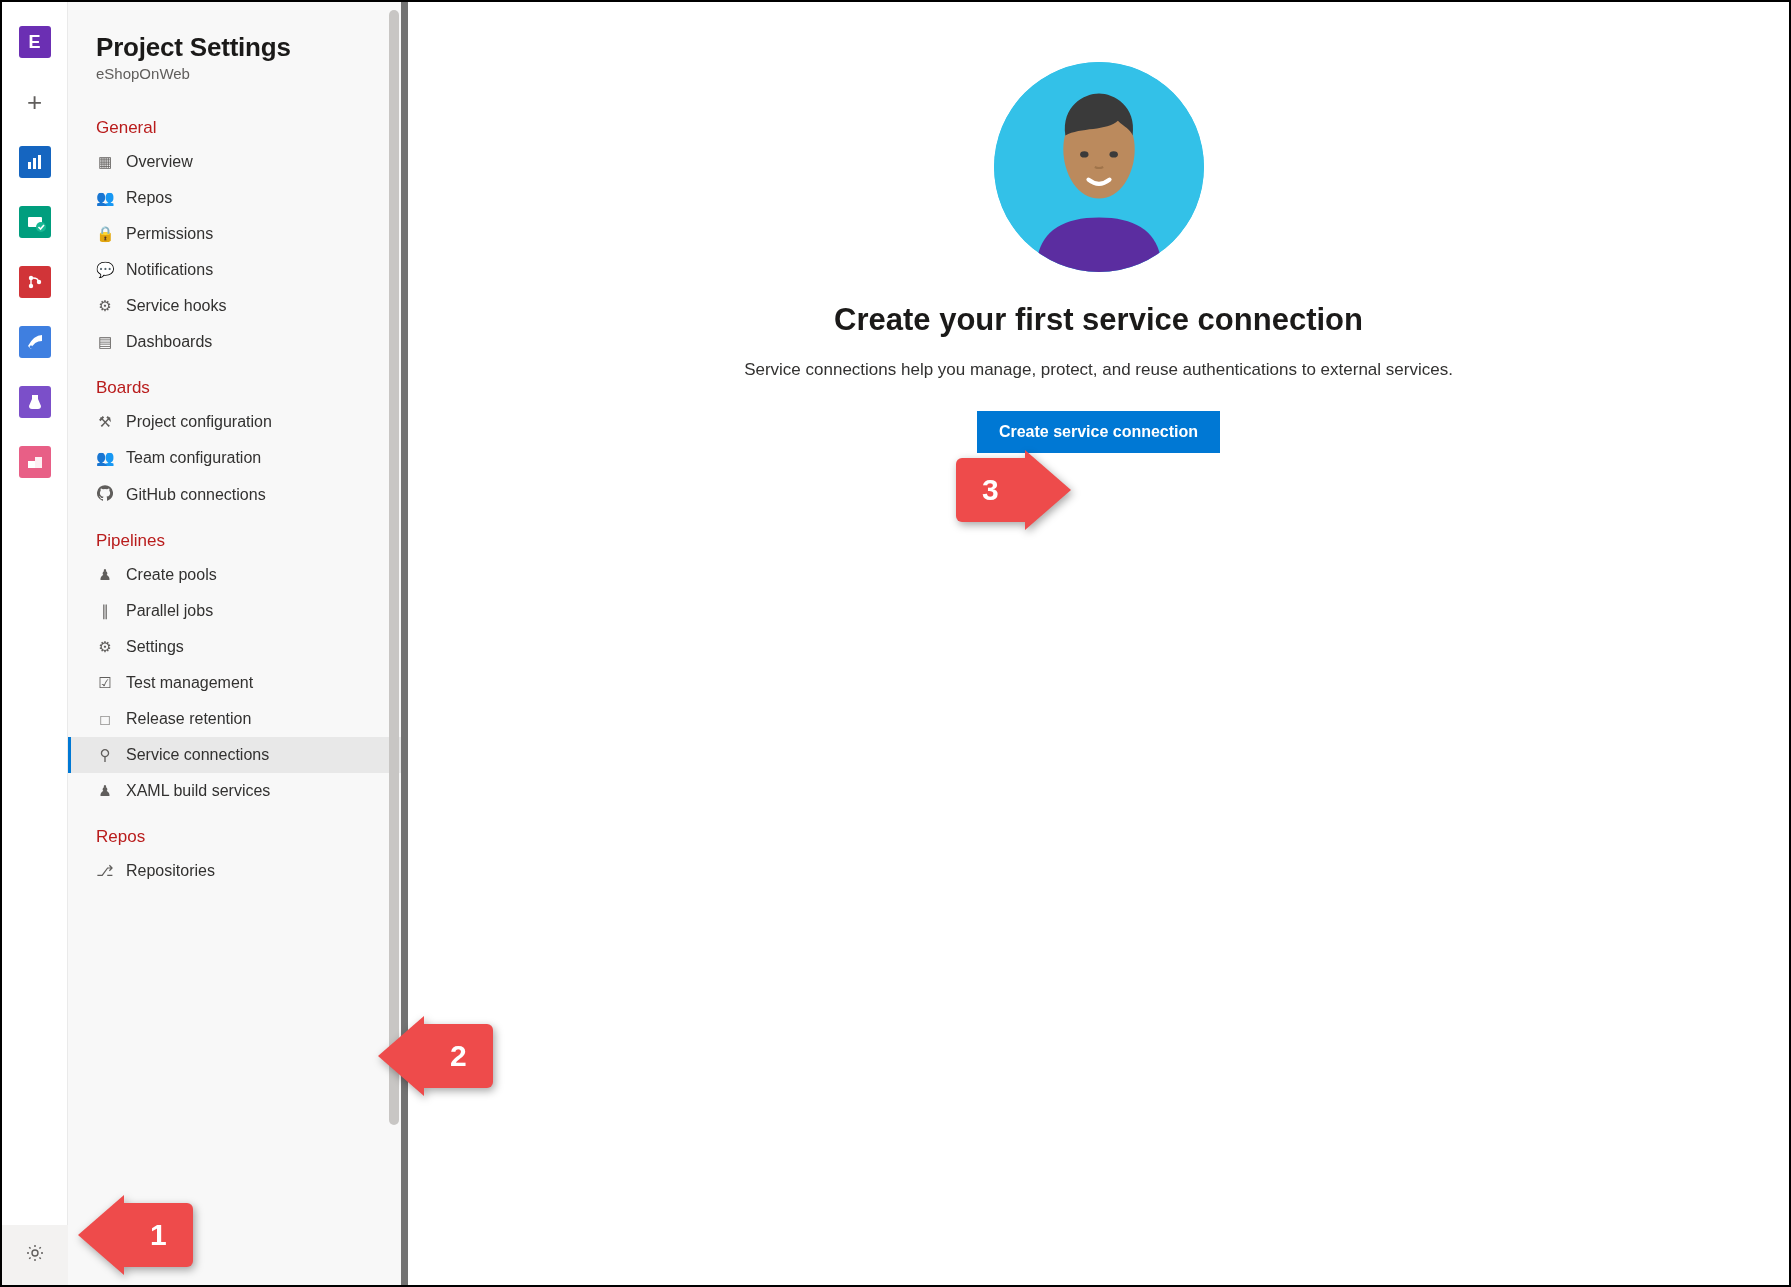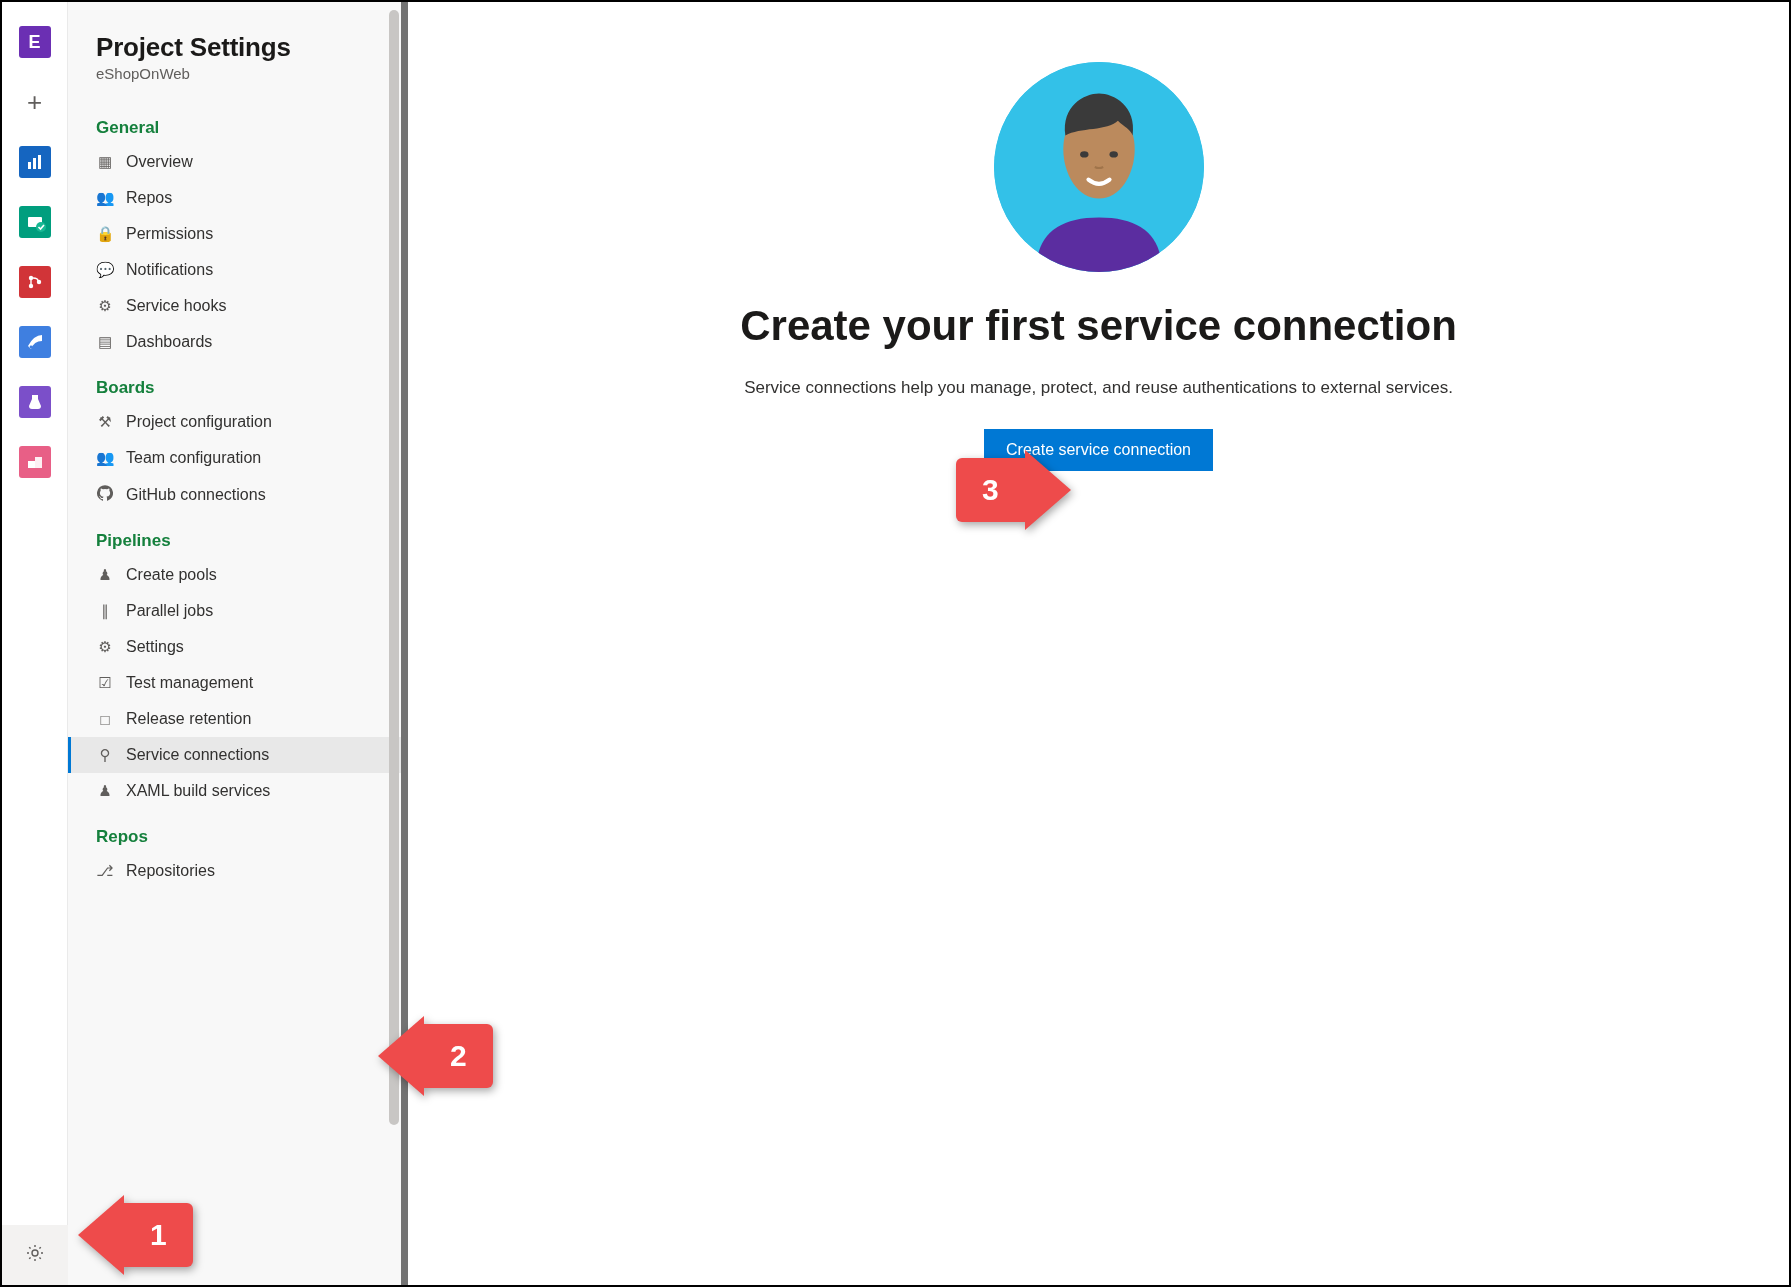--- a/index.html
+++ b/index.html
@@ -79,22 +79,22 @@
     color: #1b1a19;
   }
   .settings-subtitle {
     font-size: 15px;
     color: #605e5c;
     margin-top: 2px;
   }
   .section-label {
     padding: 18px 28px 6px 28px;
     font-size: 17px;
-    font-weight: 700;
-    color: #15803d;
+    font-weight: 400;
+    color: #b91c1c;
   }
   .nav-item {
     display: flex;
     align-items: center;
     gap: 12px;
     padding: 9px 28px;
     font-size: 16px;
     color: #323130;
     cursor: pointer;
     position: relative;
@@ -144,41 +144,41 @@
   }
   .hero-avatar {
     width: 210px; height: 210px;
     border-radius: 50%;
     background: #33c1e8;
     overflow:hidden;
     position:relative;
     margin-bottom: 30px;
   }
   .hero-title {
-    font-size: 42px;
+    font-size: 31px;
     font-weight: 700;
     color: #1b1a19;
     text-align:center;
-    margin-bottom: 26px;
+    margin-bottom: 20px;
   }
   .hero-desc {
     font-size: 17px;
     color: #323130;
     text-align:center;
     max-width: 720px;
     line-height: 1.45;
     margin-bottom: 28px;
   }
   .primary-btn {
     background: #0078d4;
     color: #fff;
     border: none;
     padding: 12px 22px;
     font-size: 16px;
-    font-weight: 400;
+    font-weight: 700;
     cursor:pointer;
   }
 
   
   .callout {
     position: absolute;
     display:flex;
     align-items:center;
     filter: drop-shadow(2px 3px 4px rgba(0,0,0,0.35));
     z-index: 50;

